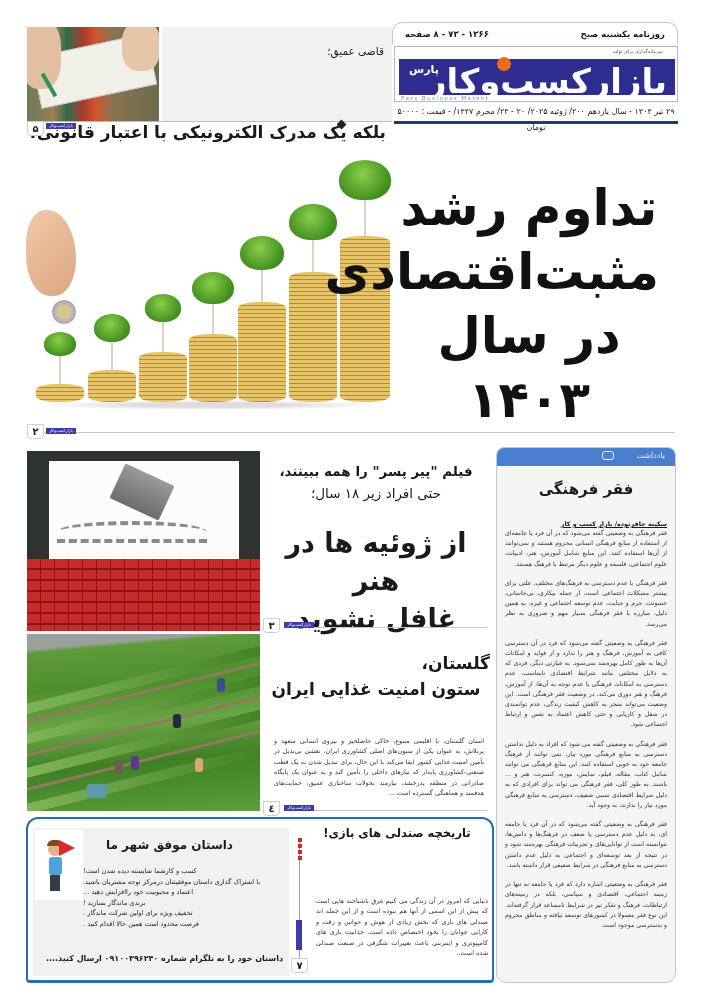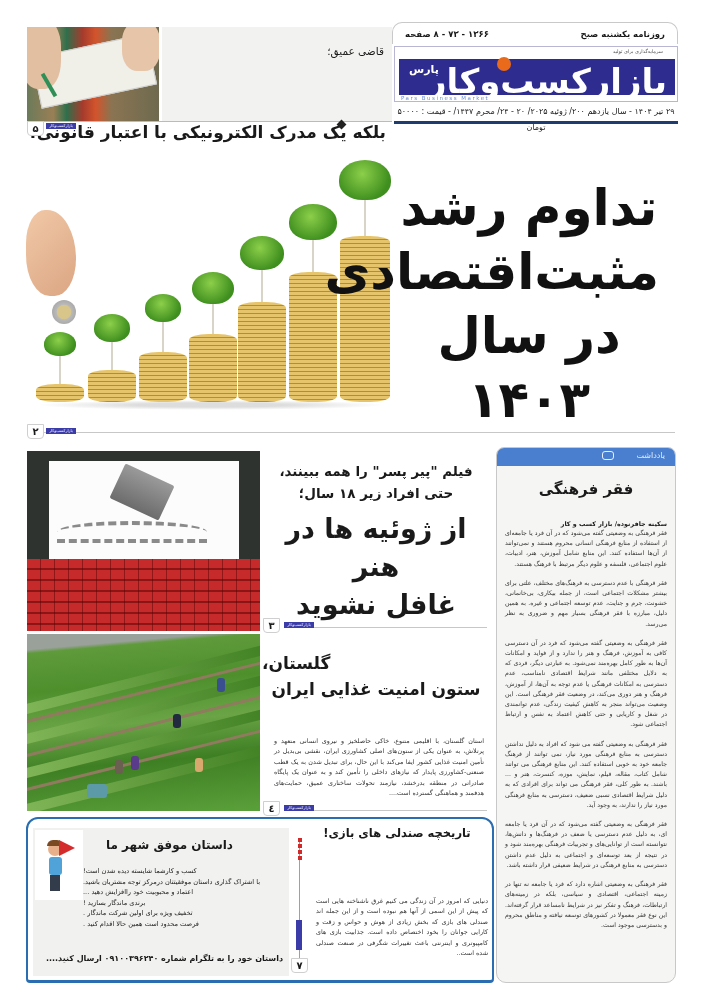--- a/index.html
+++ b/index.html
@@ -56,48 +56,48 @@
   #hero-headline { right: 42px; top: 176px; width: 260px; text-align: center; font-weight: bold; color: #111; }
   .hl { display: block; font-size: 50px; line-height: 64px; letter-spacing: -1px; }
 
   #hero-rule { left: 27px; top: 432px; width: 648px; height: 1px; background: #c7c7c7; }
 
   
   #editorial { left: 496px; top: 447px; width: 180px; height: 536px; border: 1px solid #c8c8c8; border-radius: 8px 8px 10px 10px; background: #f5f5f3; overflow: hidden; }
   #ed-header { height: 18px; background: #4a7fcf; color: #e5eefc; font-size: 8px; padding: 3px 10px; display: flex; justify-content: flex-start; gap: 22px; }
   #ed-icon { width: 12px; height: 9px; border: 1.5px solid #e5eefc; border-radius: 3px; }
   #ed-title { text-align: center; font-size: 15px; font-weight: bold; margin-top: 14px; margin-bottom: 22px; }
-  #ed-author { font-size: 6.4px; font-weight: bold; padding: 0 8px; }
+  #ed-author { font-size: 6.4px; font-weight: bold; padding: 0 8px; text-decoration: underline; }
   .ed-p { font-size: 6.2px; line-height: 10.2px; padding: 0 8px; text-align: justify; margin-bottom: 9px; color: #333; }
 
   
   #cinema-img { left: 27px; top: 451px; width: 233px; height: 180px; overflow: hidden; background: #2e332f; }
   #cin-screen { position: absolute; left: 22px; top: 10px; width: 190px; height: 100px; background: #fcfcfc; }
   #cin-clap { position: absolute; left: 88px; top: 22px; width: 54px; height: 38px; background: linear-gradient(#9a9a9a,#6c6c6c); transform: rotate(25deg); border-radius: 2px; }
   #cin-film { position: absolute; left: 30px; top: 70px; width: 150px; height: 22px; border: 4px dashed #8a8a8a; border-left: none; border-right: none; border-radius: 50% 50% 0 0; }
   #cin-seats { position: absolute; left: 0; top: 108px; width: 233px; height: 72px;
     background: repeating-linear-gradient(to bottom, #c62a2a 0 9px, #8b1515 9px 11px); }
   #cin-seats::after { content: ""; position: absolute; left: 0; top: 0; width: 100%; height: 100%;
     background: repeating-linear-gradient(to right, transparent 0 13px, rgba(80,0,0,.45) 13px 14px); }
 
   #cinema-story { left: 262px; top: 460px; width: 228px; text-align: center; }
   #cin-kicker1 { font-size: 13.5px; font-weight: bold; line-height: 22px; }
-  #cin-kicker2 { font-size: 13.5px; font-weight: bold; line-height: 22px; margin-bottom: 6px; }
+  #cin-kicker2 { font-size: 13.5px; font-weight: normal; line-height: 22px; margin-bottom: 20px; }
   .cin-hl { font-size: 27px; font-weight: bold; line-height: 38px; display: block; }
   #cin-rule { left: 284px; top: 627px; width: 203px; height: 1px; background: #c7c7c7; }
 
   
   #farm-img { left: 27px; top: 634px; width: 233px; height: 177px; overflow: hidden;
     background: linear-gradient(175deg, #9aa09a 0%, #9aa09a 8%, #5f9a3b 10%, #4e8f2c 30%, #6aa446 50%, #3f7f24 70%, #5aa03a 100%); }
   .row-strip { position: absolute; height: 10px; background: linear-gradient(90deg,#84b85a,#3d7e21); transform: rotate(-14deg); border-radius: 4px; }
   .dirt { position: absolute; height: 3px; background: #8f7b5e; transform: rotate(-14deg); }
   .farmer { position: absolute; width: 8px; height: 14px; border-radius: 3px; }
 
   #farm-story { left: 262px; top: 650px; width: 228px; }
-  #farm-head1 { text-align: left; font-size: 17px; font-weight: bold; line-height: 26px; }
+  #farm-head1 { text-align: right; font-size: 17px; font-weight: bold; line-height: 26px; }
   #farm-head2 { text-align: center; font-size: 17px; font-weight: bold; line-height: 26px; }
   #farm-body { margin-top: 34px; font-size: 6.4px; line-height: 10.4px; text-align: justify; padding: 0 6px 0 12px; color: #333; }
   #farm-rule { left: 284px; top: 810px; width: 203px; height: 1px; background: #c7c7c7; }
 
   
   #bottom-frame { left: 26px; top: 817px; width: 468px; height: 166px; border: 2px solid #2a6db0; border-bottom: 3px solid #2a6db0; border-radius: 12px 12px 4px 4px; background: #fff; }
   #story-box { left: 33px; top: 828px; width: 256px; height: 148px; background: #f1f1ef; }
   #megaphone-card { position: absolute; left: 2px; top: 2px; width: 48px; height: 70px; background: #fff; }
   #mega-head { position: absolute; left: 13px; top: 12px; width: 14px; height: 14px; background: #e8b08a; border-radius: 50%; }
   #mega-hair { position: absolute; left: 12px; top: 10px; width: 16px; height: 6px; background: #7a4a22; border-radius: 8px 8px 0 0; }

